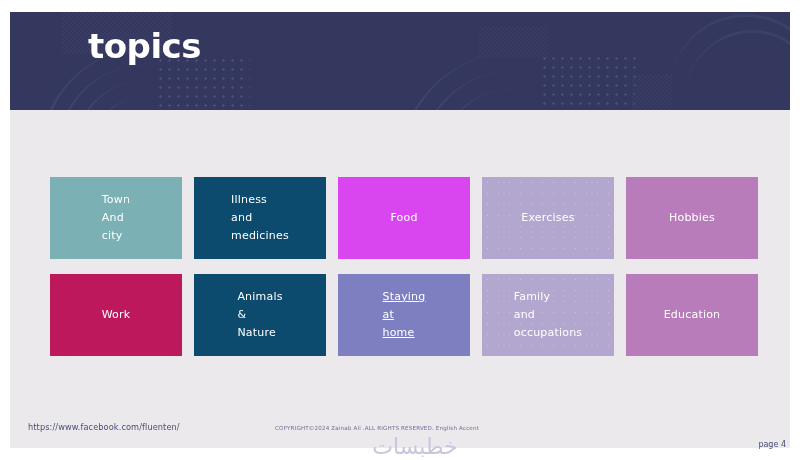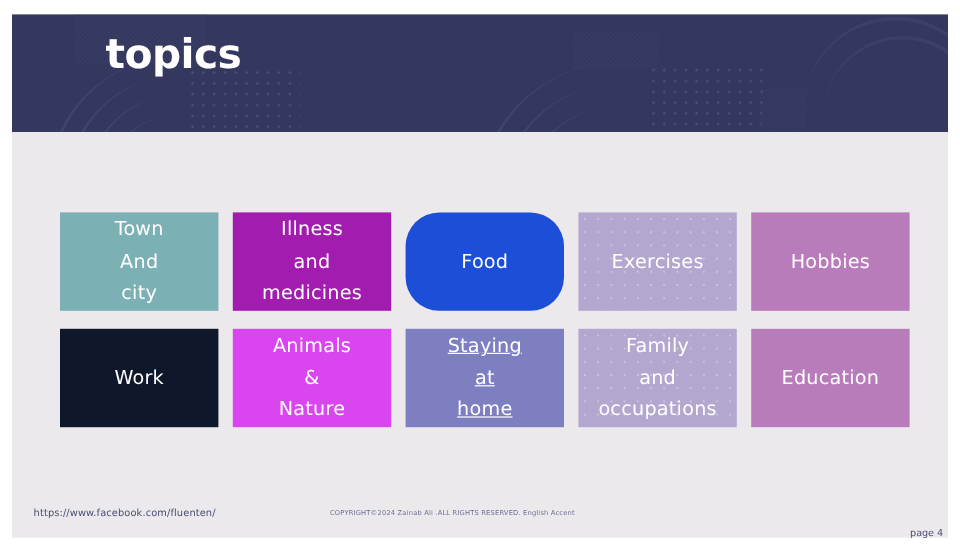--- a/index.html
+++ b/index.html
@@ -75,23 +75,22 @@
     display:grid;
     grid-template-columns:repeat(5,132px);
     grid-template-rows:82px 82px;
     column-gap:12px;
     row-gap:15px;
   }
   .tile{
     display:flex;
     align-items:center;
     justify-content:center;
-    text-align:center;
     color:#ffffff;
-    font-size:16px;
+    font-size:11px;
     line-height:1.65;
     letter-spacing:0.2px;
     box-sizing:border-box;
     padding:2px;
   }
   .tile .tlabel{white-space:pre-line;}
   .tile.textured{
     background-image:radial-gradient(rgba(255,255,255,.30) 0.9px, transparent 1px);
     background-size:11px 11px;
   }
@@ -163,38 +162,38 @@
   </div>
 
   <div id="body" style="background-color: rgb(236, 233, 236);">
 
     <div id="grid">
       <div class="tile" style="background-color: rgb(123, 176, 181);">
         <span class="tlabel">Town
 And
 city</span>
       </div>
-      <div class="tile" style="background-color: #a21caf;">
+      <div class="tile" style="background-color: #0c4a6e;">
         <span class="tlabel">Illness
 and
 medicines</span>
       </div>
-      <div class="tile" style="background-color: #1d4ed8; border-radius: 28px;">
+      <div class="tile" style="background-color: #d946ef;">
         <span class="tlabel">Food</span>
       </div>
       <div class="tile textured" style="background-color: rgb(180, 167, 207);">
         <span class="tlabel">Exercises</span>
       </div>
       <div class="tile" style="background-color: rgb(184, 124, 187);">
         <span class="tlabel">Hobbies</span>
       </div>
-      <div class="tile" style="background-color: #0f172a;">
+      <div class="tile" style="background-color: #be185d;">
         <span class="tlabel">Work</span>
       </div>
-      <div class="tile" style="background-color: #d946ef;">
+      <div class="tile" style="background-color: #0c4a6e;">
         <span class="tlabel">Animals
 &amp;
 Nature</span>
       </div>
       <div class="tile" style="background-color: rgb(126, 127, 192); text-decoration: underline;">
         <span class="tlabel">Staying
 at
 home</span>
       </div>
       <div class="tile textured" style="background-color: rgb(180, 167, 207);">
@@ -203,17 +202,18 @@
 occupations</span>
       </div>
       <div class="tile" style="background-color: rgb(184, 124, 187);">
         <span class="tlabel">Education</span>
       </div>
     </div>
 
     <div id="footer">
       <div id="fb-url">https://www.facebook.com/fluenten/</div>
       <div id="copyright">COPYRIGHT©2024 Zainab Ali .ALL RIGHTS RESERVED. English Accent</div>
+      <div id="watermark">خطبسات</div>
       <div id="pagenum">page 4</div>
     </div>
 
   </div>
 </div>
 
 </body></html>

